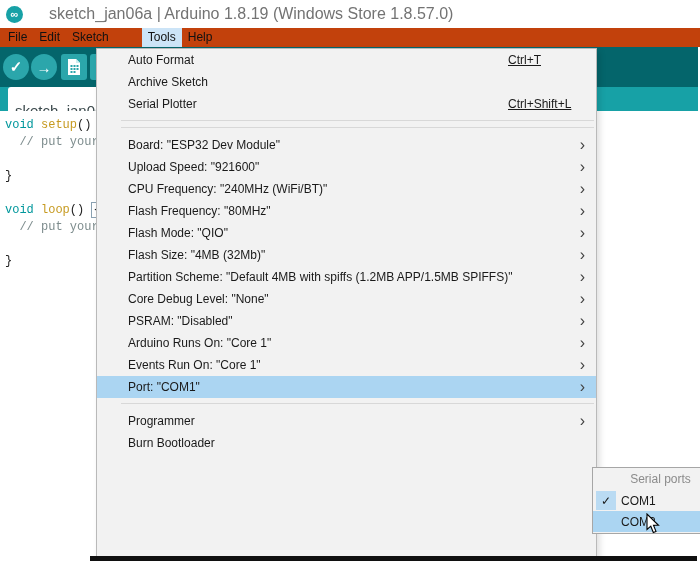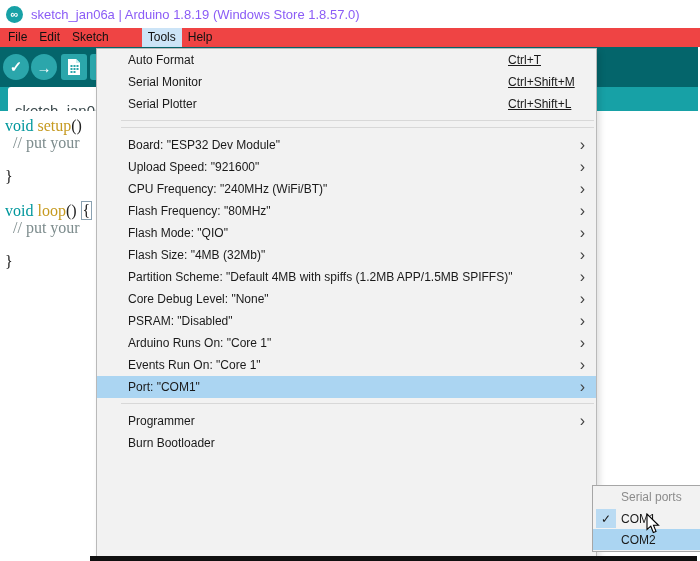--- a/index.html
+++ b/index.html
@@ -9,46 +9,46 @@
     font-family:"Liberation Sans", sans-serif; color:#111;
   }
   .app { position:absolute; inset:0; }
 
   
   .titlebar { position:absolute; left:0; top:0; width:700px; height:28px;
               background:#fff; display:flex; align-items:center; padding-left:6px; }
   .app-icon { width:17px; height:17px; border-radius:50%; background:var(--teal,#17a1a6);
               color:#fff; font-size:11px; font-weight:bold; display:flex;
               align-items:center; justify-content:center; }
-  .title-text { margin-left:8px; font-size:13px; color:#8b5cf6; }
+  .title-text { margin-left:26px; font-size:16px; color:#737373; }
 
   
   .menubar { position:absolute; left:0; top:28px; width:700px; height:19px;
-             background:#ef4444; display:flex; align-items:stretch; font-size:12px; padding-left:2px; }
+             background:#c2410c; display:flex; align-items:stretch; font-size:12px; padding-left:2px; }
   .menubar-item { padding:2px 6px 0 6px; }
   .menubar-item.active { background:var(--menubar-highlight,#cce4f7);margin-left:27px; }
 
   
   .toolbar { position:absolute; left:0; top:47px; width:698px; height:40px;
              background:var(--teal-dark,#04656b); }
   .tb-btn { position:absolute; top:7px; width:26px; height:26px;
             background:var(--teal-button,#2ba6ab); display:flex; align-items:center; justify-content:center; }
   .tb-circle { border-radius:50%; color:#fff; font-size:15px; font-weight:bold; }
   .tb-doc { border-radius:3px; }
 
   
   .tabstrip { position:absolute; left:0; top:87px; width:698px; height:24px;
               background:var(--teal,#17a1a6); }
   .tab { position:absolute; left:8px; top:0; width:92px; height:24px; background:#fff;
          border-radius:3px 3px 0 0; font-size:15px; color:#3c4a4d; padding:15px 0 0 7px; }
 
   
   .editor { position:absolute; left:0; top:111px; width:700px; height:450px; background:#fff; }
   .code { position:absolute; left:5px; top:6px; white-space:pre;
-          font-family:Liberation Serif, serif; font-size:16px; line-height:17px; }
+          font-family:Liberation Mono, monospace; font-size:12px; line-height:17px; }
   .tok-kw { color:var(--kw,#00979c); }
   .tok-fn { color:var(--fn,#c69a20); }
   .tok-cm { color:var(--cm,#7d8c8d); }
   .tok-pl { color:#222; }
   .tok-brace { color:#222; border:1px solid #8aa1b1; padding:0 1px; }
 
   
   .black-strip { position:absolute; left:90px; top:556px; width:607px; height:5px;
                  background:#101010; z-index:20; }
 
@@ -57,23 +57,23 @@
                 background:#f2f2f2; border:1px solid #b9b9b9; border-bottom:none;
                 box-shadow:3px 3px 6px rgba(0,0,0,.12); z-index:10; overflow:hidden; font-size:12px; }
   .menu-item { position:relative; height:22px; display:flex; align-items:center;
                padding-left:31px; color:#1a1a1a; }
   .menu-item.hl { background:var(--menu-highlight,#abd5f2); }
   .mi-shortcut { position:absolute; left:411px; color:#1a1a1a;text-decoration:underline; }
   .mi-arrow { position:absolute; right:11px; top:1px; font-size:16px; color:#444; line-height:20px; }
   .menu-sep { height:1px; background:#d8d8d8; margin:5px 2px 6px 24px; }
 
   
-  .submenu-panel { position:absolute; left:592px; top:485px; width:108px; height:67px;
+  .submenu-panel { position:absolute; left:592px; top:467px; width:108px; height:67px;
                    background:#f2f2f2; border:1px solid #a6a6a6; border-right:none;
-                   z-index:30; font-size:12px; overflow:hidden; }
+                   z-index:30; font-size:12px; overflow:hidden;text-align:center; }
   .sub-header { height:22px; padding:4px 0 0 28px; color:#8b8b8b; }
   .sub-item { position:relative; height:21px; display:flex; align-items:center;
               padding-left:28px; color:#1a1a1a; }
   .sub-item.hl { background:var(--menu-highlight,#abd5f2); }
   .sub-check { position:absolute; left:3px; top:1px; width:20px; height:19px;
                background:#badbf3; display:flex; align-items:center; justify-content:center;
                font-size:12px; color:#1a1a1a; }
 
   .cursor { position:absolute; left:646px; top:513px; z-index:40; }
 </style>
@@ -147,22 +147,21 @@
   </div>
 
   <div class="black-strip"></div>
 
   <div class="menu-panel">
       <div class="menu-item">
         <span class="mi-label">Auto Format</span>
         <span class="mi-shortcut">Ctrl+T</span>
       </div>
       <div class="menu-item">
-        <span class="mi-label">Serial Monitor</span>
-        <span class="mi-shortcut">Ctrl+Shift+M</span>
+        <span class="mi-label">Archive Sketch</span>
       </div>
       <div class="menu-item">
         <span class="mi-label">Serial Plotter</span>
         <span class="mi-shortcut">Ctrl+Shift+L</span>
       </div>
       <div class="menu-sep"></div>
       <div class="menu-sep"></div>
       <div class="menu-item">
         <span class="mi-label">Board: "ESP32 Dev Module"</span>
         <span class="mi-arrow">›</span>

